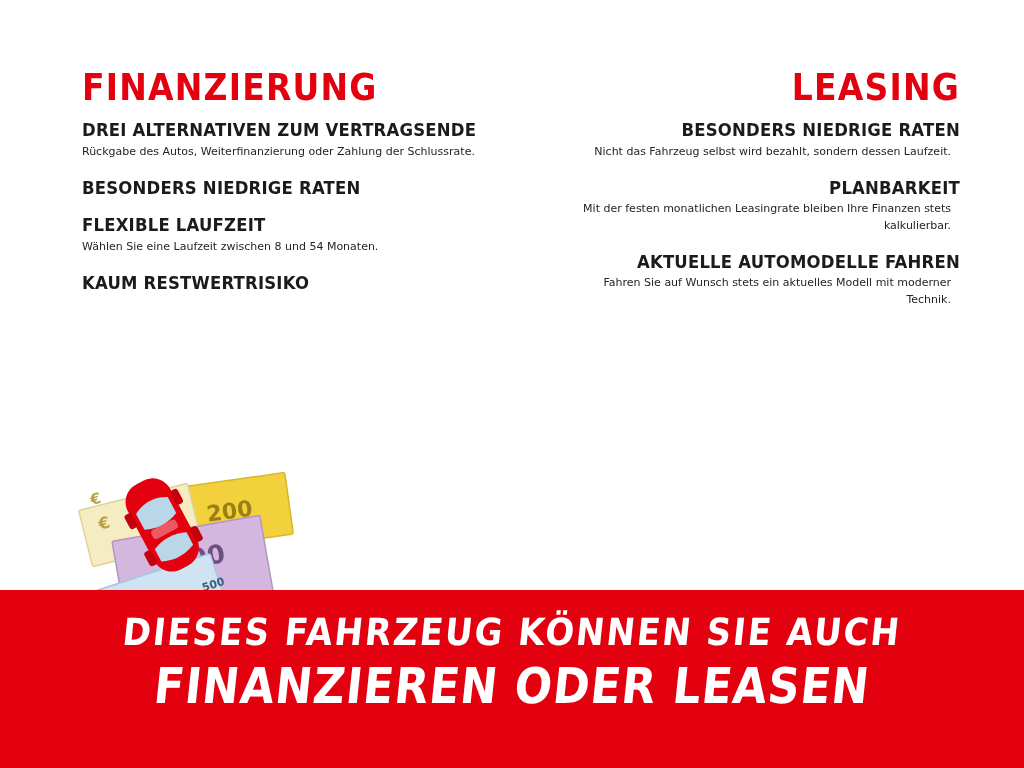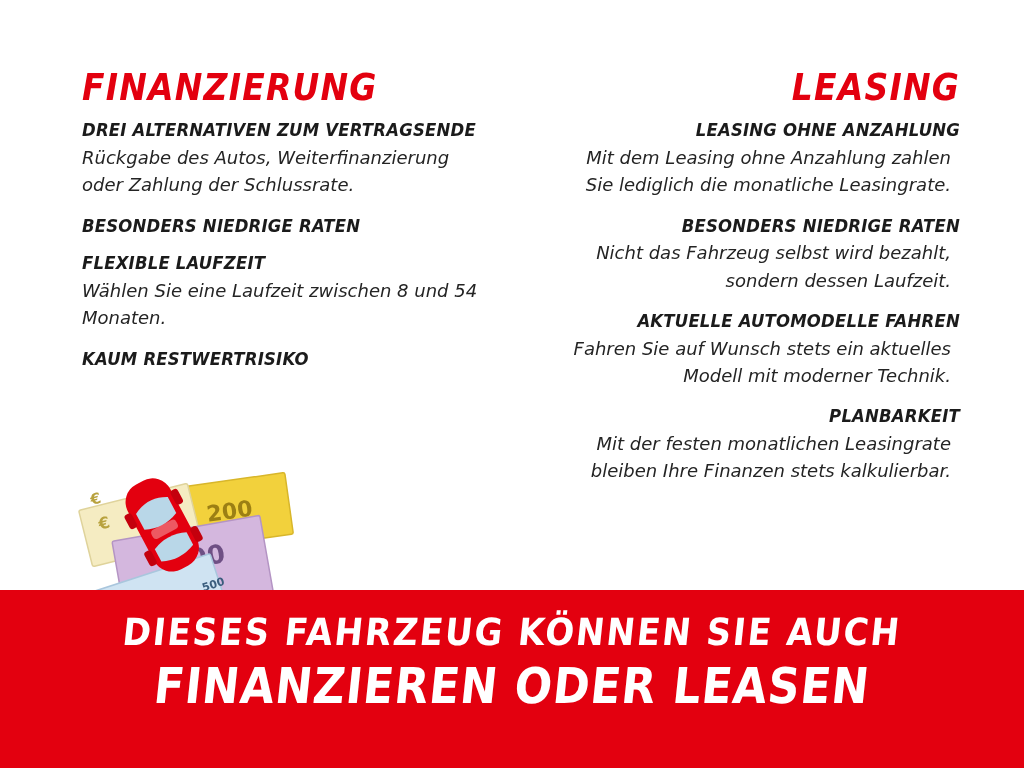--- a/index.html
+++ b/index.html
@@ -20,21 +20,20 @@
     background: #ffffff;
     overflow: hidden;
   }
   .columns {
     position: absolute;
     top: 68px;
     left: 0;
     width: 1024px;
     display: flex;
     flex-direction: row;
-    font-style: italic;
   }
   .col {
     box-sizing: border-box;
   }
   .col-left {
     width: 480px;
     padding-left: 82px;
   }
   .col-right {
     width: 480px;
@@ -64,21 +63,21 @@
     letter-spacing: 0.2px;
     text-transform: uppercase;
     margin: 0 0 3px 0;
     line-height: 1.25;
     transform: scaleY(1.08);
     transform-origin: left top;
   }
   .block-body {
     color: #242424;
     font-family: "DejaVu Sans", sans-serif;
-    font-size: 18px;
+    font-size: 11px;
     line-height: 1.52;
     margin: 0;
     max-width: 400px;
   }
   .col-right .block-body {
     max-width: 395px;
   }
 
   
   .banner {
@@ -155,38 +154,34 @@
       </div>
 
       <div class="block">
         <div class="block-head">KAUM RESTWERTRISIKO</div>
       </div>
     </div>
 
     <div class="col col-right">
       <h1 class="col-title">Leasing</h1>
 
-      <div class="block">
-        <div class="block-head">LEASING OHNE ANZAHLUNG</div>
-        <p class="block-body">Mit dem Leasing ohne Anzahlung zahlen Sie lediglich die monatliche Leasingrate.</p>
-      </div>
 
       <div class="block">
         <div class="block-head">BESONDERS NIEDRIGE RATEN</div>
         <p class="block-body">Nicht das Fahrzeug selbst wird bezahlt, sondern dessen Laufzeit.</p>
       </div>
 
       <div class="block">
+        <div class="block-head">PLANBARKEIT</div>
+        <p class="block-body">Mit der festen monatlichen Leasingrate bleiben Ihre Finanzen stets kalkulierbar.</p>
+      </div>
+
+      <div class="block">
         <div class="block-head">AKTUELLE AUTOMODELLE FAHREN</div>
         <p class="block-body">Fahren Sie auf Wunsch stets ein aktuelles Modell mit moderner Technik.</p>
-      </div>
-
-      <div class="block">
-        <div class="block-head">PLANBARKEIT</div>
-        <p class="block-body">Mit der festen monatlichen Leasingrate bleiben Ihre Finanzen stets kalkulierbar.</p>
       </div>
     </div>
 
   </div>
 
   <div class="illustration">
     <svg width="250" height="180" viewBox="0 0 250 180" xmlns="http://www.w3.org/2000/svg">
 
       <g transform="rotate(-8 150 55)">
         <rect x="100" y="22" width="120" height="62" rx="2" fill="#f2d13c" stroke="#d8b62a" stroke-width="1.5"></rect>

